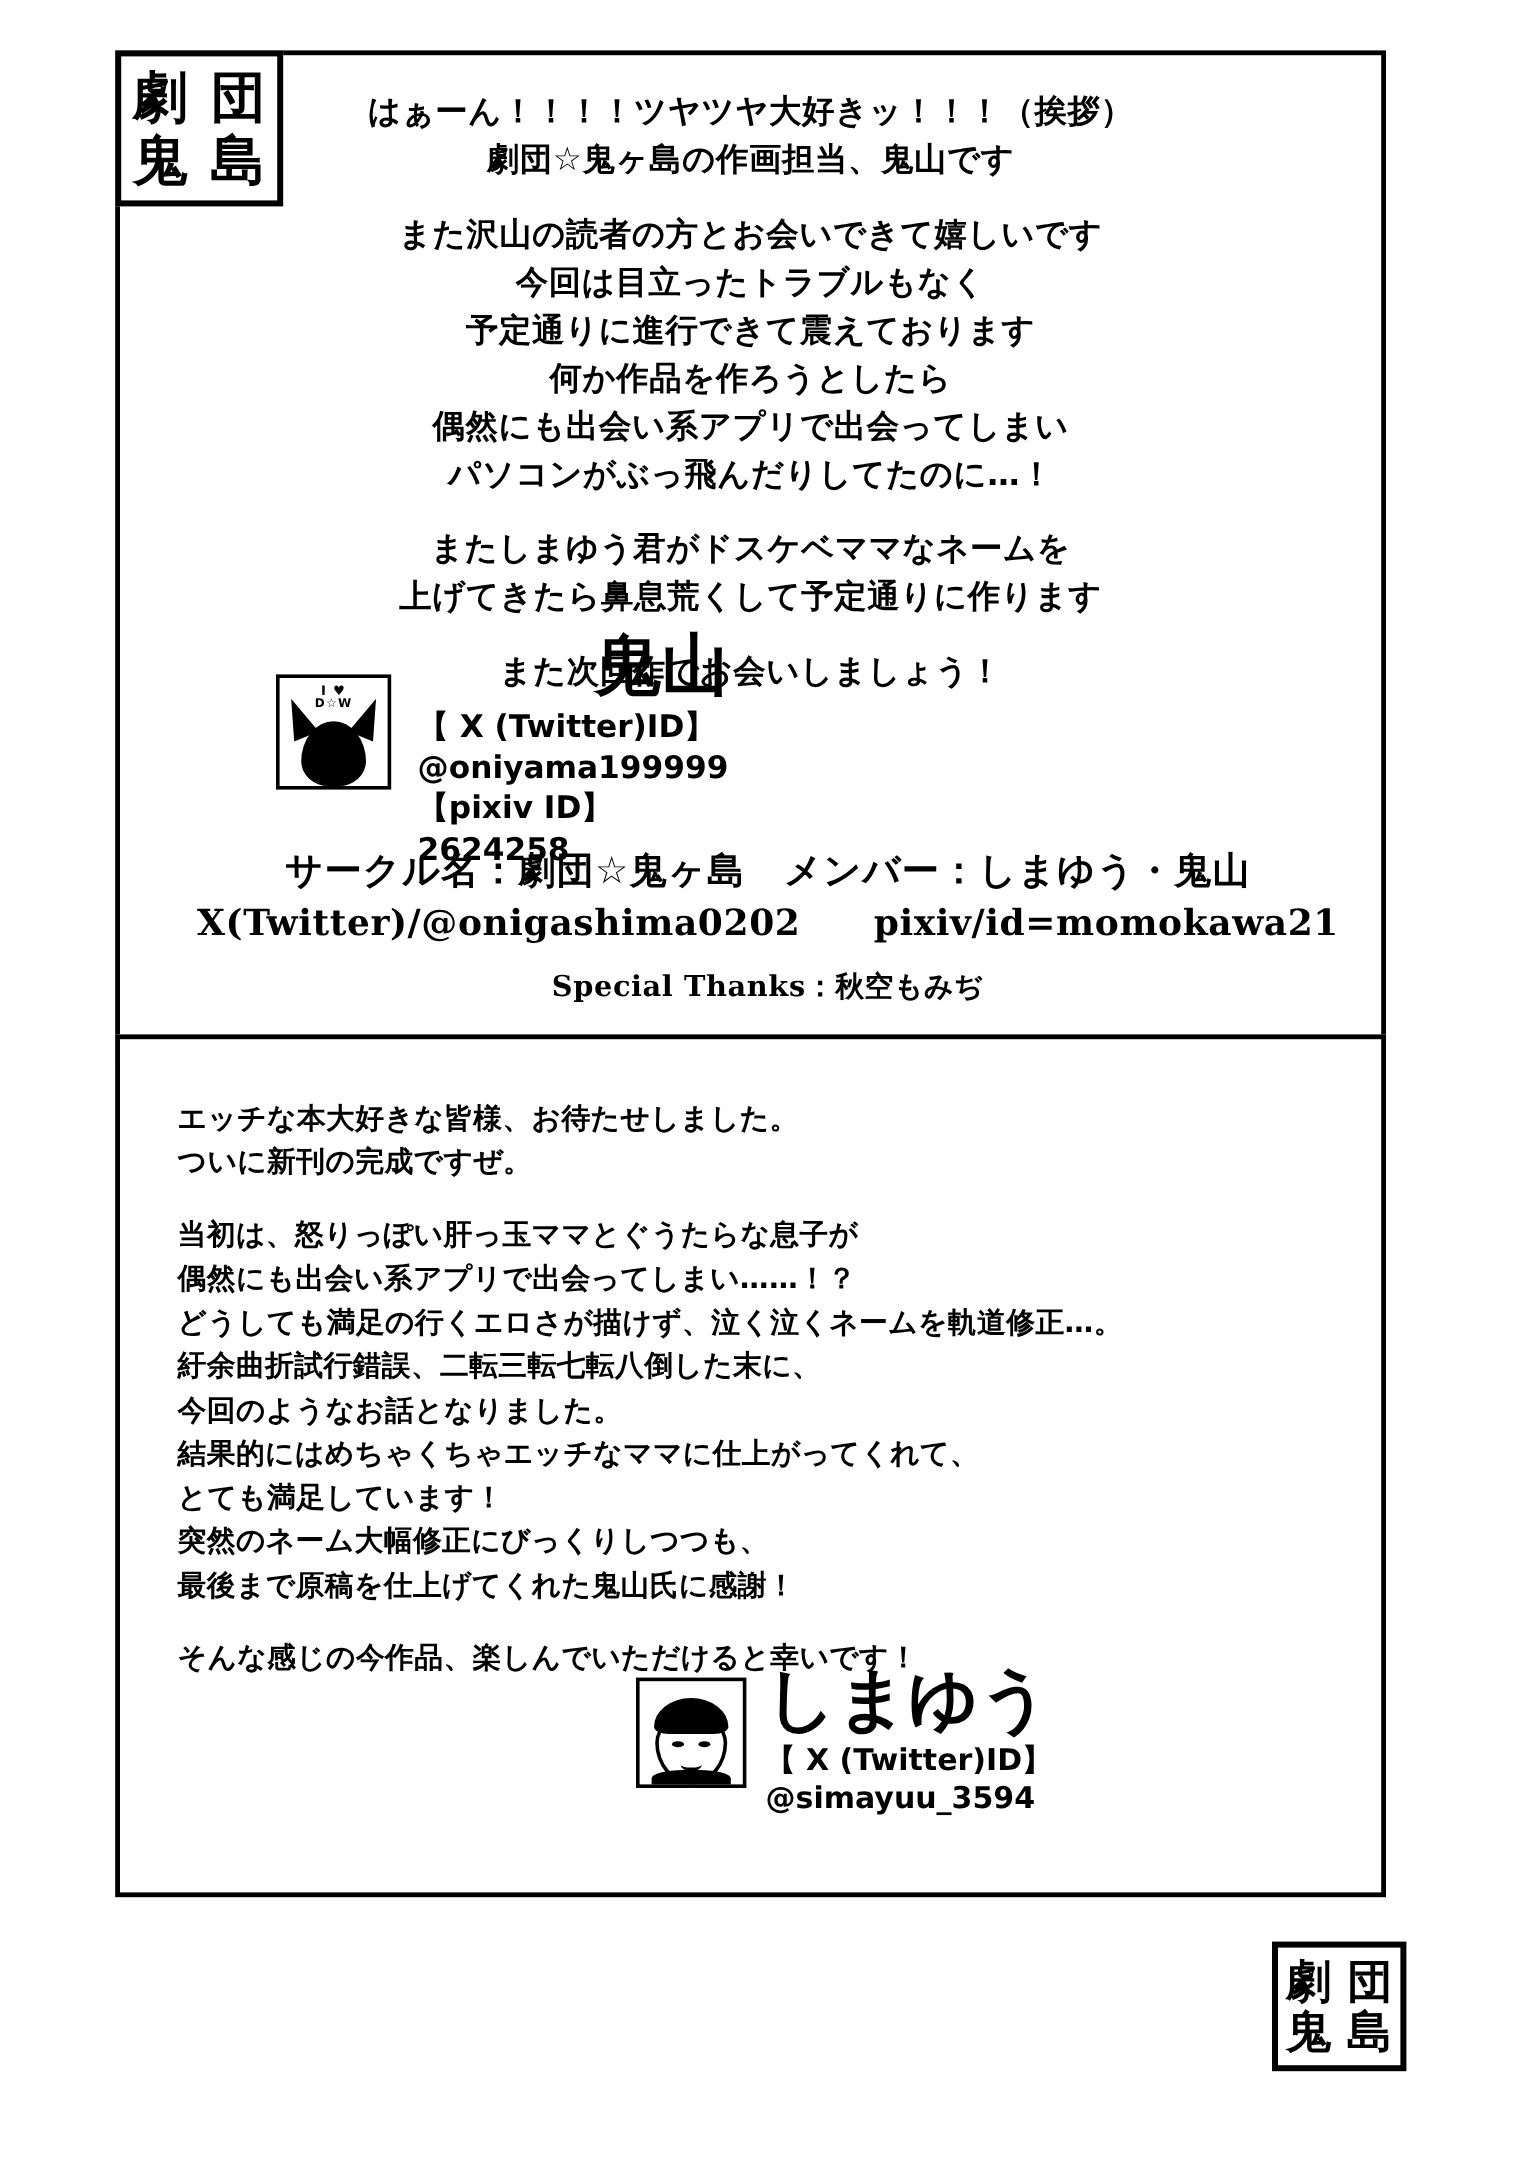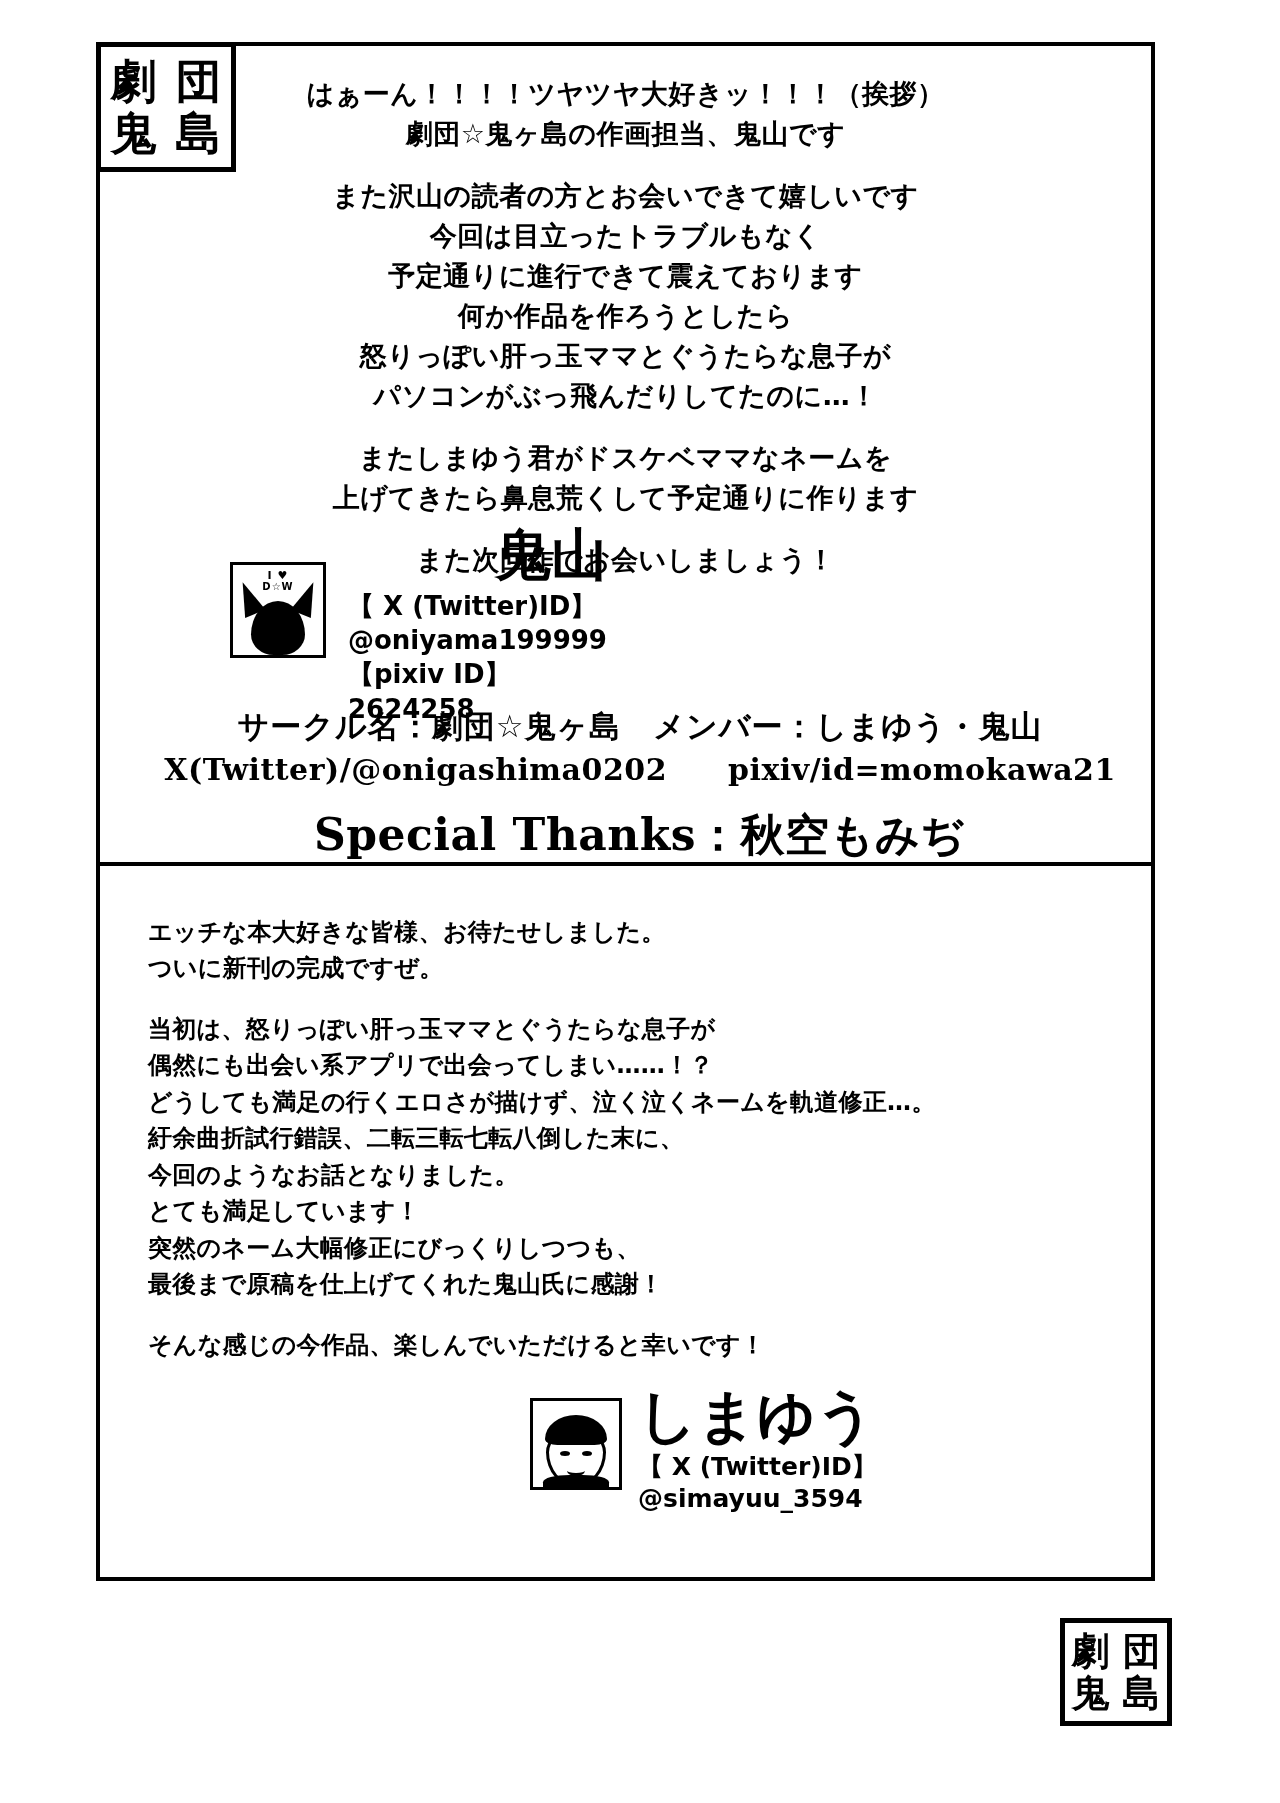--- a/index.html
+++ b/index.html
@@ -172,21 +172,21 @@
   }
   .credits .c2 {
     font-size: 30px;
     font-weight: bold;
     font-family: "DejaVu Serif", "Liberation Serif", serif;
     letter-spacing: 0.5px;
     line-height: 1.35;
     margin-top: 2px;
   }
   .credits .c3 {
-    font-size: 44px;
+    font-size: 24px;
     font-weight: bold;
     font-family: "DejaVu Serif", "Liberation Serif", serif;
     margin-top: 16px;
     letter-spacing: 0.5px;
   }
 
   
   .panel-bottom {
     position: absolute;
     left: 96px;
@@ -299,21 +299,21 @@
     <div class="blk">
       <div>はぁーん！！！！ツヤツヤ大好きッ！！！（挨拶）</div>
       <div>劇団☆鬼ヶ島の作画担当、鬼山です</div>
     </div>
 
     <div class="blk">
       <div>また沢山の読者の方とお会いできて嬉しいです</div>
       <div>今回は目立ったトラブルもなく</div>
       <div>予定通りに進行できて震えております</div>
       <div>何か作品を作ろうとしたら</div>
-      <div>怒りっぽい肝っ玉ママとぐうたらな息子が</div>
+      <div>偶然にも出会い系アプリで出会ってしまい</div>
       <div>パソコンがぶっ飛んだりしてたのに…！</div>
     </div>
 
     <div class="blk">
       <div>またしまゆう君がドスケベママなネームを</div>
       <div>上げてきたら鼻息荒くして予定通りに作ります</div>
     </div>
 
     <div class="blk">
       <div>また次回作でお会いしましょう！</div>
@@ -363,20 +363,21 @@
       <div>エッチな本大好きな皆様、お待たせしました。</div>
       <div>ついに新刊の完成ですぜ。</div>
     </div>
 
     <div class="blk">
       <div>当初は、怒りっぽい肝っ玉ママとぐうたらな息子が</div>
       <div>偶然にも出会い系アプリで出会ってしまい……！？</div>
       <div>どうしても満足の行くエロさが描けず、泣く泣くネームを軌道修正…。</div>
       <div>紆余曲折試行錯誤、二転三転七転八倒した末に、</div>
       <div>今回のようなお話となりました。</div>
+      <div>結果的にはめちゃくちゃエッチなママに仕上がってくれて、</div>
       <div>とても満足しています！</div>
       <div>突然のネーム大幅修正にびっくりしつつも、</div>
       <div>最後まで原稿を仕上げてくれた鬼山氏に感謝！</div>
     </div>
 
     <div class="blk">
       <div>そんな感じの今作品、楽しんでいただけると幸いです！</div>
     </div>
 
   </div>

